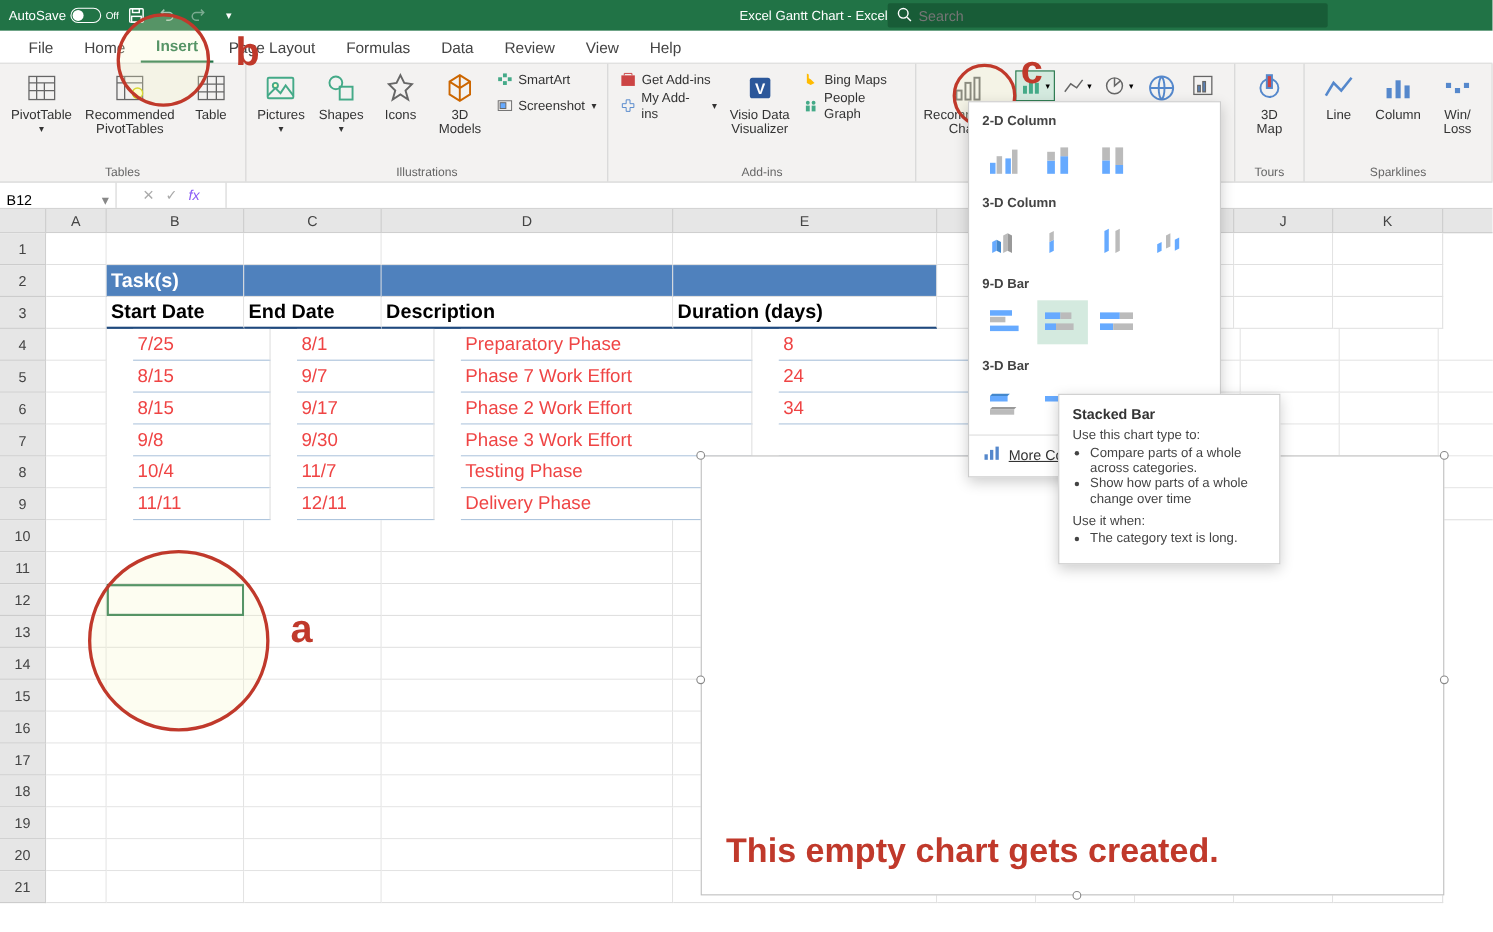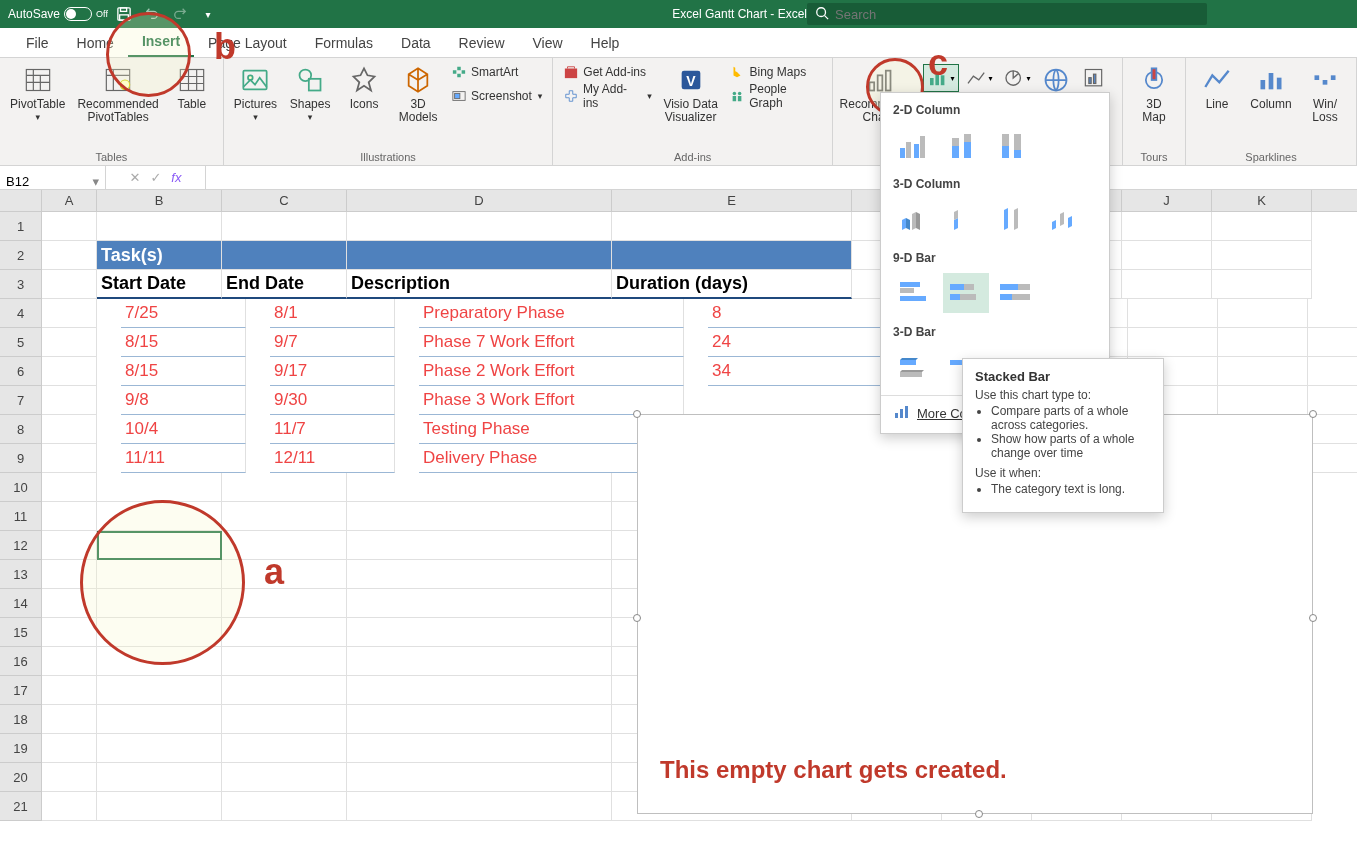--- a/index.html
+++ b/index.html
@@ -73,21 +73,21 @@
 .chart-dropdown .more span { text-decoration:underline; }
 
 
 .tooltip { position:absolute; left:962px; top:358px; width:202px; background:#fff; border:1px solid #ccc; box-shadow:0 4px 12px rgba(0,0,0,0.2); z-index:60; padding:10px 12px; font-size:12px; color:#444; }
 .tooltip .tt-title { font-weight:600; margin-bottom:4px; font-size:13px; color:#333; }
 .tooltip ul { list-style:disc; padding-left:16px; margin:2px 0 6px; }
 
 
 .anno-circle { position:absolute; border:3px solid #c0392b; border-radius:50%; background:rgba(248,248,200,0.25); z-index:40; pointer-events:none; }
 .anno-letter { position:absolute; font-size:36px; font-weight:bold; color:#c0392b; z-index:41; pointer-events:none; }
-.anno-text { position:absolute; font-size:24px; font-weight:600; color:#c0392b; z-index:41; pointer-events:none; }
+.anno-text { position:absolute; font-size:31px; font-weight:600; color:#c0392b; z-index:41; pointer-events:none; }
 
 
 .cA{width:55px}.cB{width:125px}.cC{width:125px}.cD{width:265px}.cE{width:240px}.cF{width:90px}.cG{width:90px}.cI{width:90px}.cJ{width:90px}.cK{width:100px}
 </style>
 </head>
 <body>
 
 <div class="title-bar">
   <div class="qat">
     <div class="autosave">

